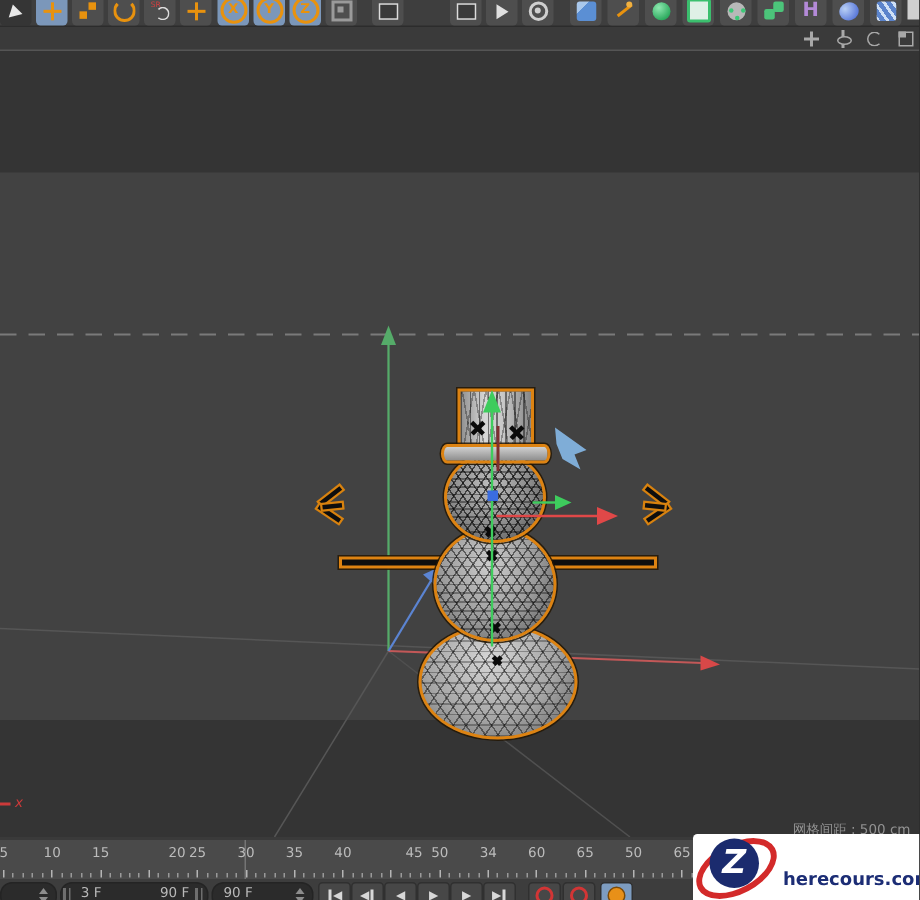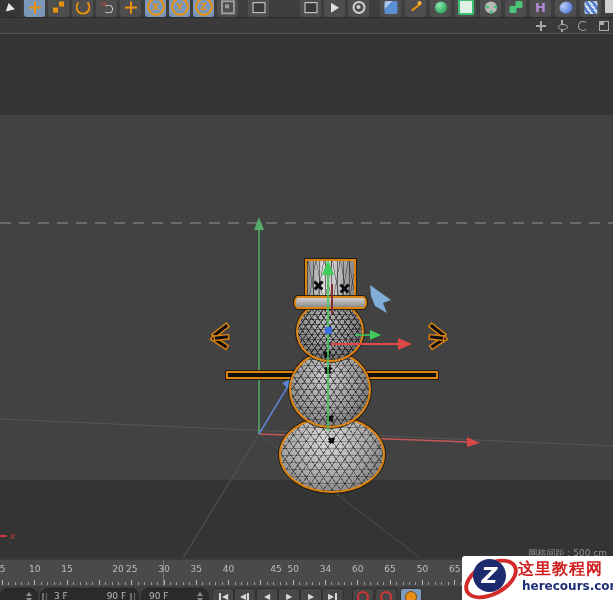--- a/index.html
+++ b/index.html
@@ -414,17 +414,16 @@
     </div>
     <div class="pill" style="left:141px;width:66px;">
       <span style="margin-left:7px;">90 F</span><span class="spin"></span>
     </div>
     <span id="tp-buttons"><div class="tpbtn" style="left: 212px;"><span class="bar"></span>◀</div><div class="tpbtn" style="left: 234px;">◀<span class="bar"></span></div><div class="tpbtn" style="left: 256px;">◀</div><div class="tpbtn" style="left: 278px;">▶</div><div class="tpbtn" style="left: 300px;">▶</div><div class="tpbtn" style="left: 322px;">▶<span class="bar"></span></div><div class="tpbtn red" style="left: 352px;"><span class="ring"></span></div><div class="tpbtn red" style="left: 375px;"><span class="ring"></span></div><div class="tpbtn hl" style="left: 400px;"><span class="dot"></span></div></span>
   </div>
 
   <div id="watermark">
     <div id="wm-swoosh"></div>
     <div id="wm-circle">Z</div>
-    <div id="wm-title">这里教程网</div>
     <div id="wm-url">herecours.com</div>
   </div>
 
 </div>
 
 </body></html>

